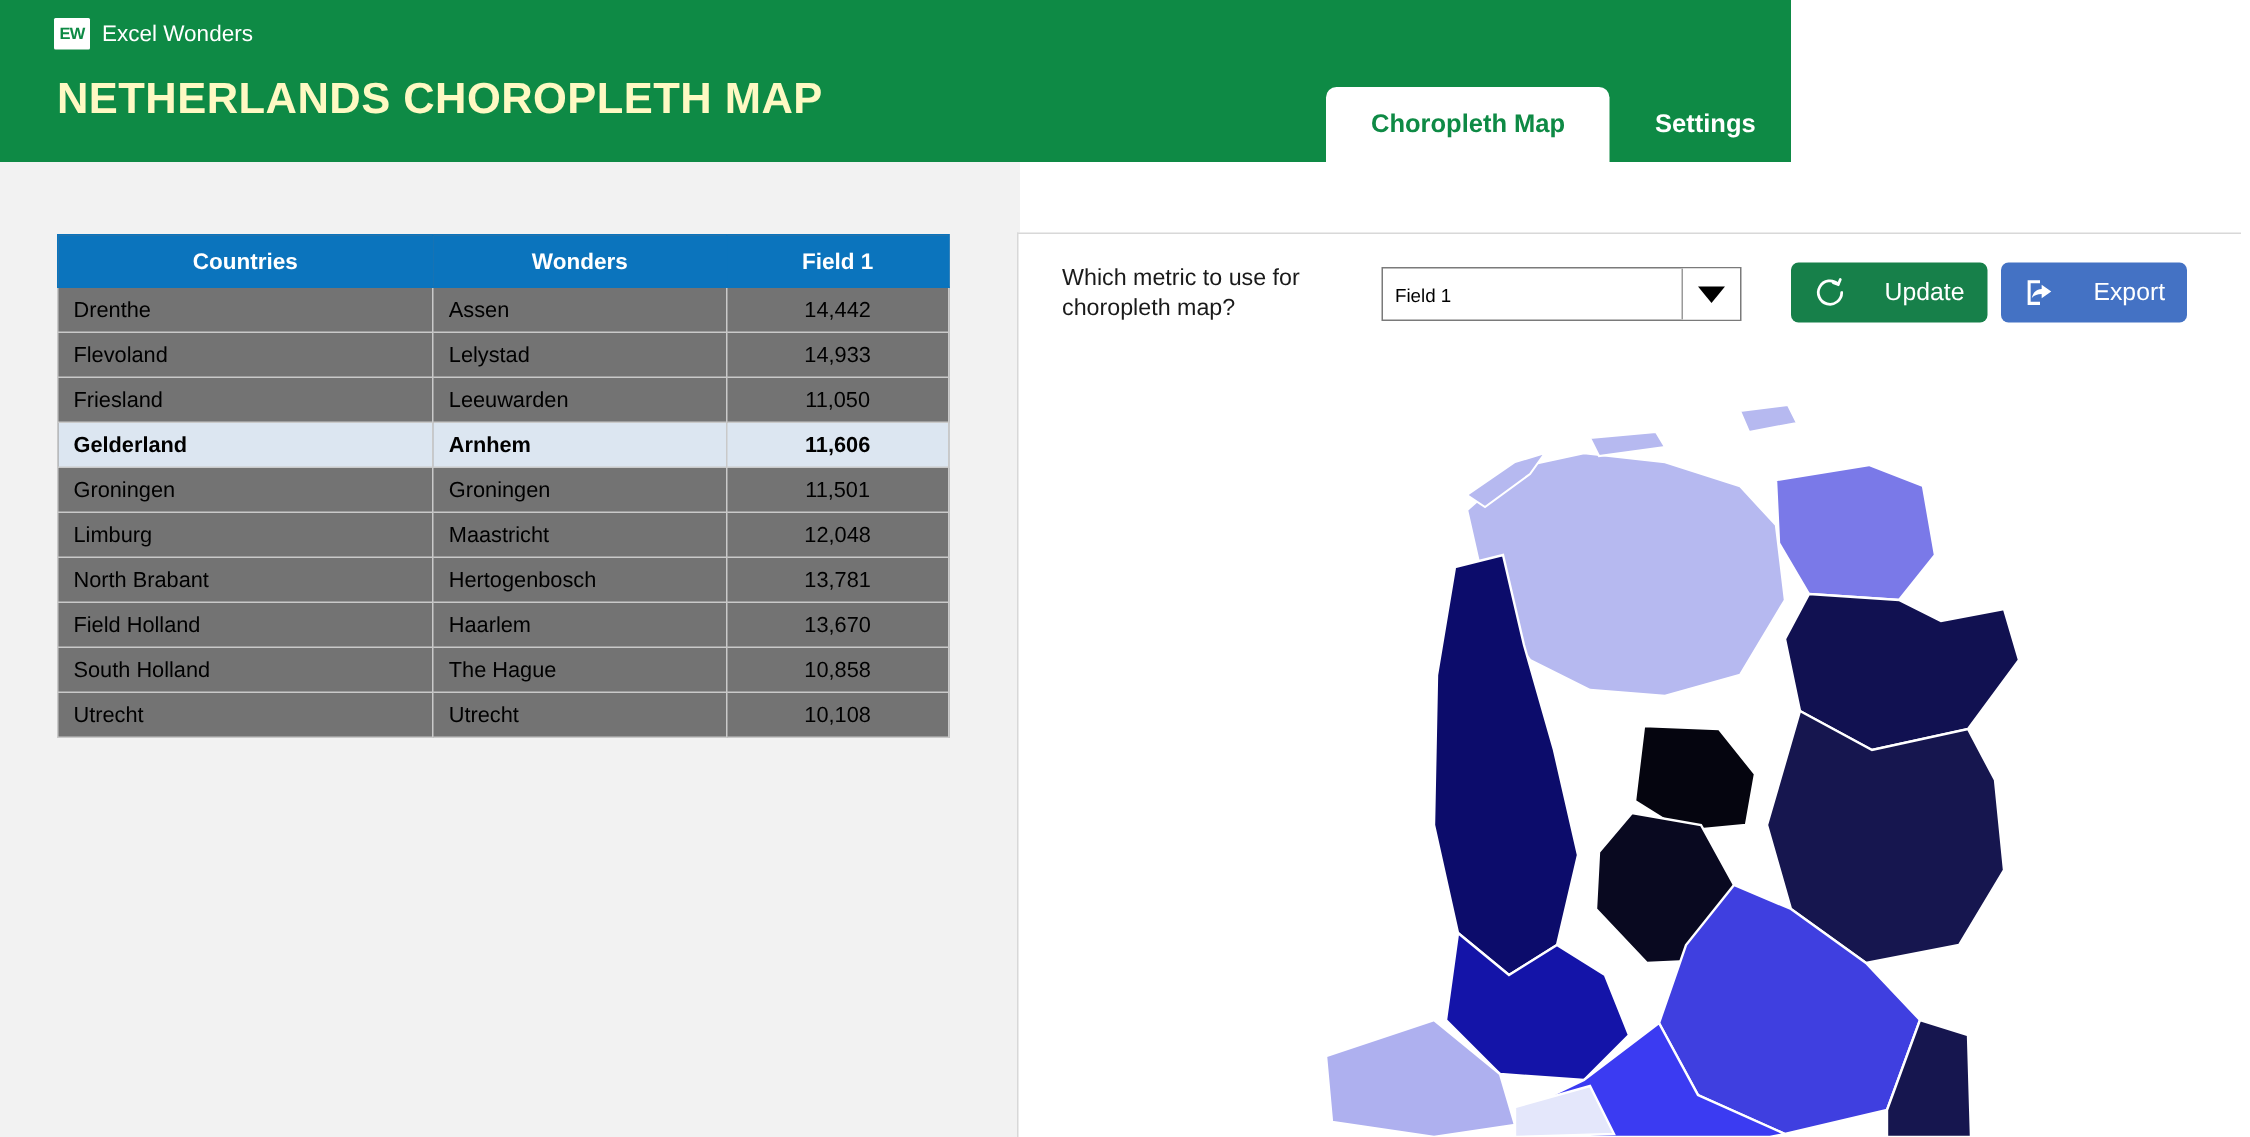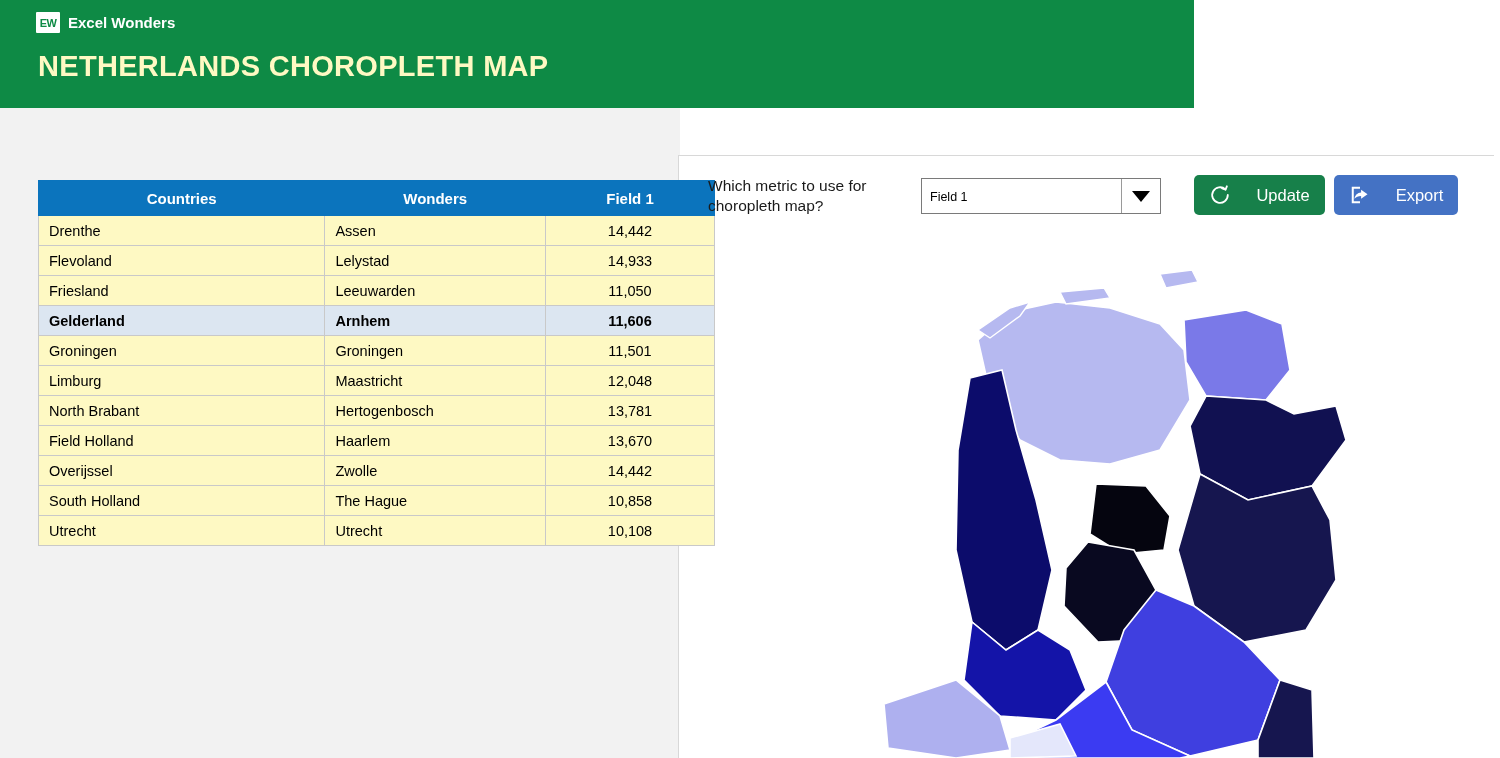--- a/index.html
+++ b/index.html
@@ -35,21 +35,21 @@
     font-weight: bold;
     display: flex;
     align-items: center;
     justify-content: center;
     letter-spacing: -0.5px;
     border-radius: 1px;
   }
   .brand-name {
     color: #ffffff;
     font-size: 15px;
-    font-weight: bold;
+    font-weight: normal;
   }
   .page-title {
     position: absolute;
     left: 38px; top: 50px;
     color: #fef9c3;
     font-size: 29px;
     font-weight: bold;
     letter-spacing: 0.3px;
   }
 
@@ -109,25 +109,24 @@
     background: #ffffff;
     border: 1px solid #d8d8d8;
     border-right: none;
     border-bottom: none;
   }
 
   
   .data-table {
     position: absolute;
     left: 38px; top: 156px;
-    width: 677px;
+    width: 595px;
     border-collapse: collapse;
-    background: #fef9c3;
+    background: #737373;
     font-size: 14.5px;
-    margin-top: 24px;
   }
   .data-table th {
     background: #0b74bd;
     color: #ffffff;
     font-size: 15px;
     font-weight: bold;
     height: 32px;
     border: 1px solid #0b74bd;
     text-align: center;
   }
@@ -223,20 +222,25 @@
 </head>
 <body>
 
 <div class="header">
   <div class="brand">
     <div class="brand-logo">EW</div>
     <div class="brand-name">Excel Wonders</div>
   </div>
   <div class="page-title">NETHERLANDS CHOROPLETH MAP</div>
 
+  <div class="tabs">
+    <div class="tab active">Choropleth Map</div>
+    <div class="tab">Settings</div>
+    <div class="tab">Help</div>
+  </div>
 </div>
 
 <div class="body-bg"></div>
 <div class="left-panel"></div>
 <div class="right-panel"></div>
 <div class="right-inner"></div>
 
 <table class="data-table">
   <thead>
     <tr>
@@ -278,25 +282,20 @@
     </tr>
     <tr>
       <td class="col-country">North Brabant</td>
       <td class="col-capital">Hertogenbosch</td>
       <td class="col-value">13,781</td>
     </tr>
     <tr>
       <td class="col-country">Field Holland</td>
       <td class="col-capital">Haarlem</td>
       <td class="col-value">13,670</td>
-    </tr>
-    <tr>
-      <td class="col-country">Overijssel</td>
-      <td class="col-capital">Zwolle</td>
-      <td class="col-value">14,442</td>
     </tr>
     <tr>
       <td class="col-country">South Holland</td>
       <td class="col-capital">The Hague</td>
       <td class="col-value">10,858</td>
     </tr>
     <tr>
       <td class="col-country">Utrecht</td>
       <td class="col-capital">Utrecht</td>
       <td class="col-value">10,108</td>

